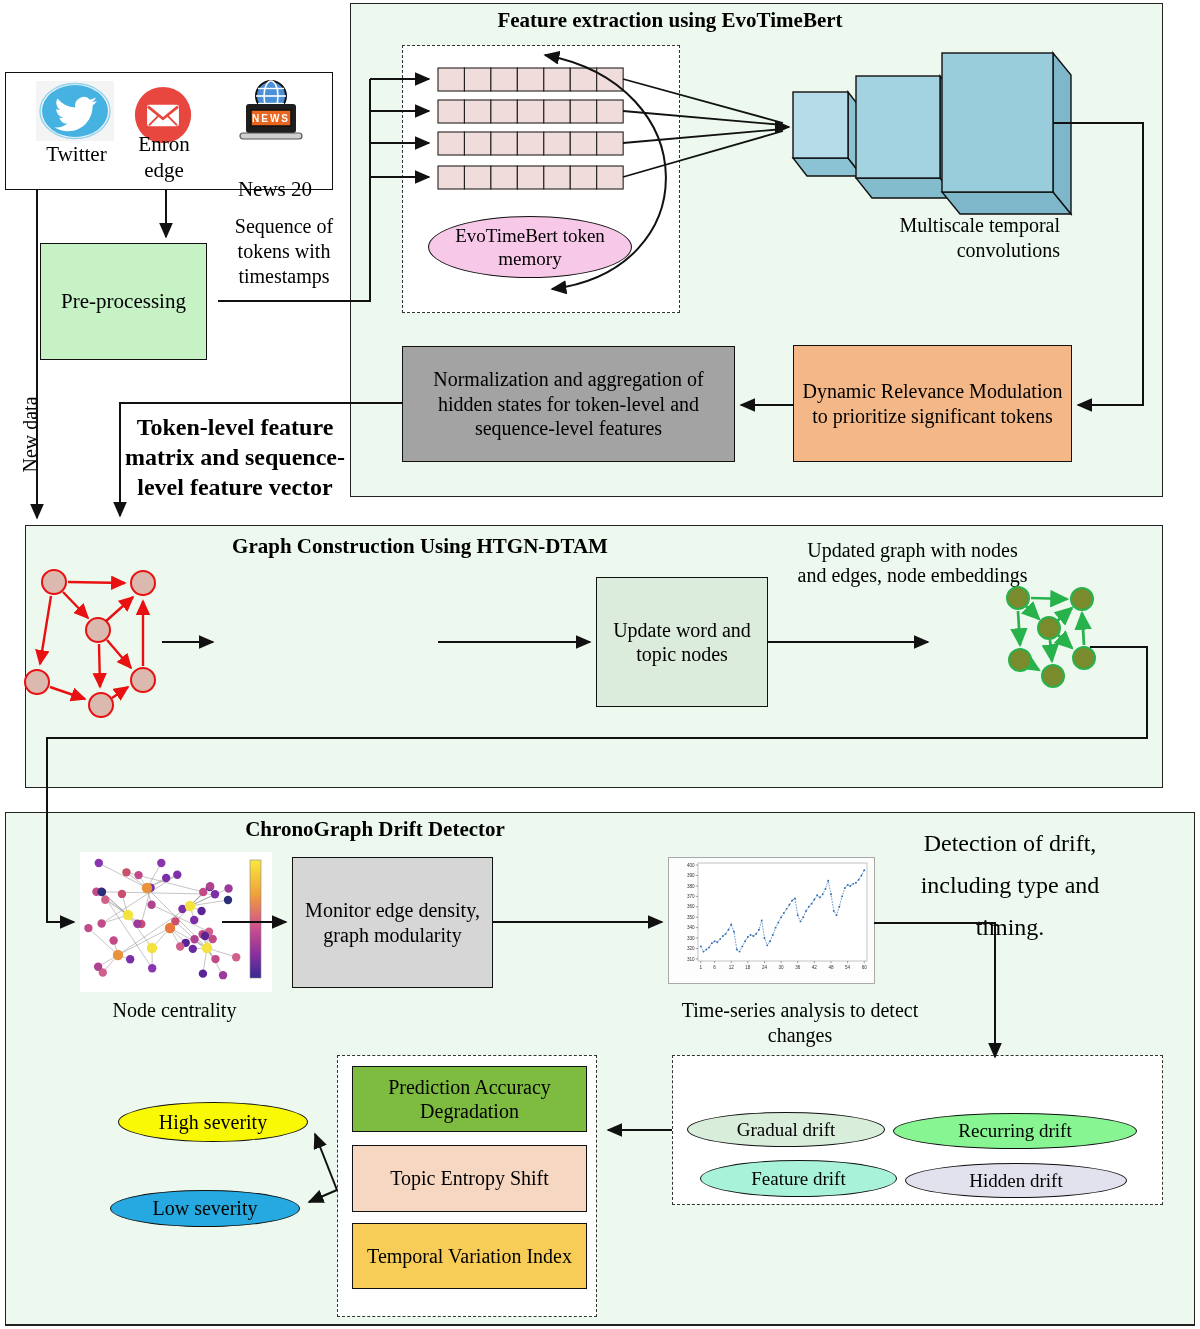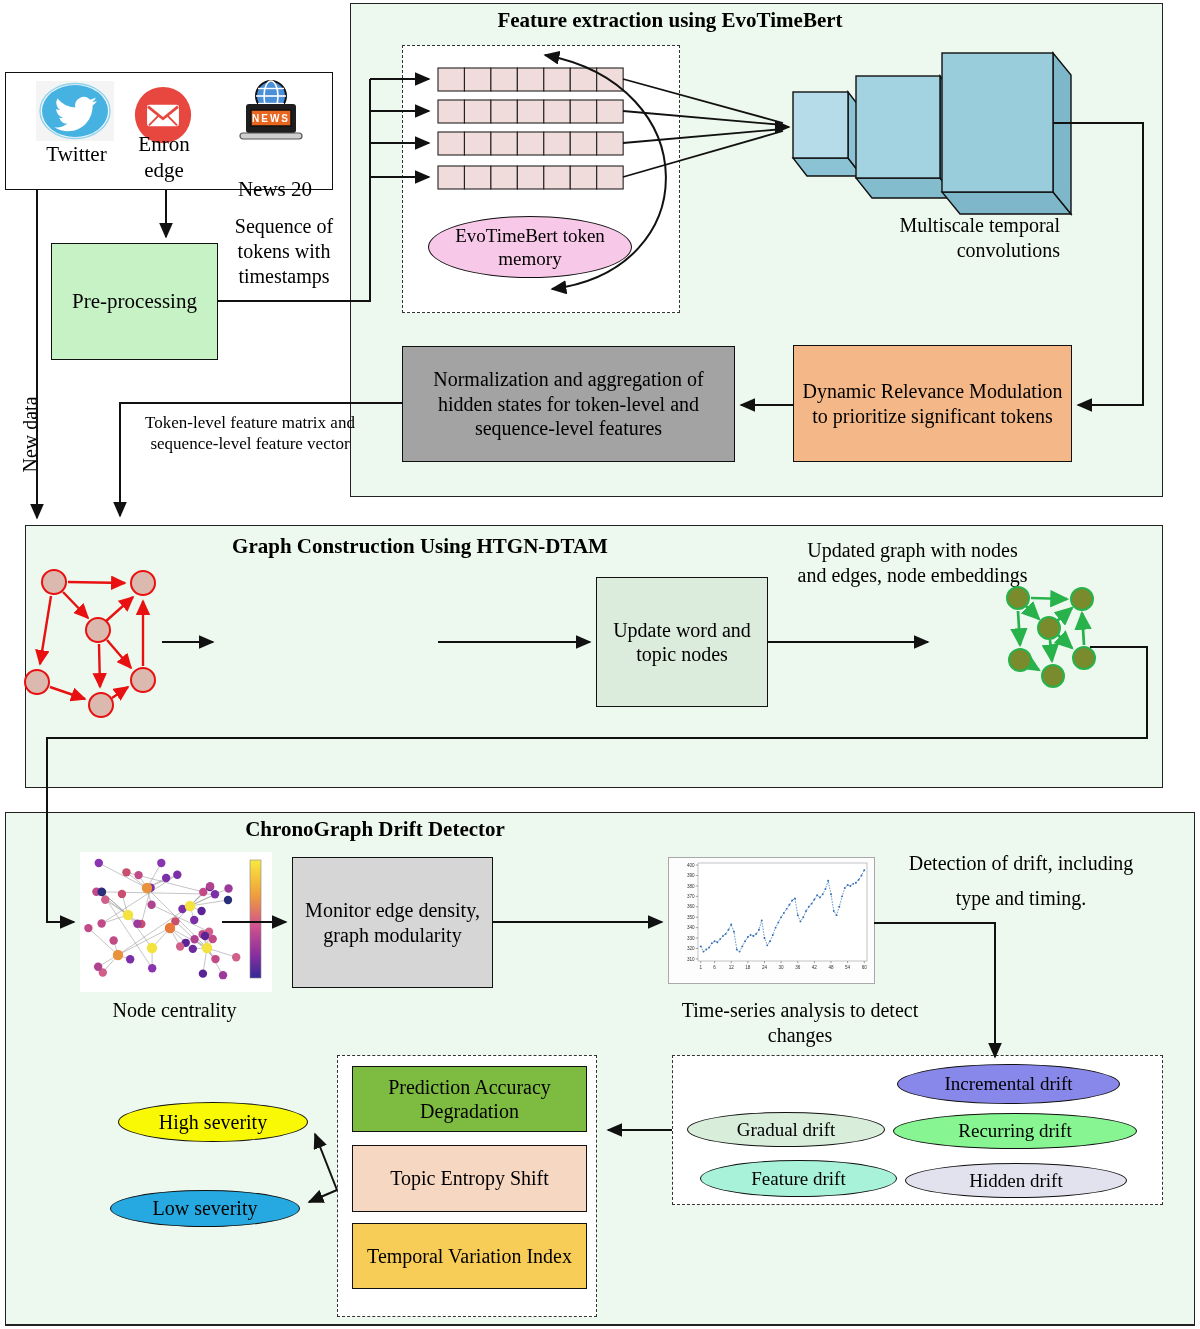--- a/index.html
+++ b/index.html
@@ -66,44 +66,43 @@
         <rect x="17" y="31" width="40" height="16" fill="#e8661f" stroke="#111" stroke-width="1.5"></rect>
         <text x="37" y="43" text-anchor="middle" font-size="10" font-weight="bold" font-family="Liberation Sans, sans-serif" fill="#fff" letter-spacing="2">NEWS</text>
         <rect x="6" y="54" width="62" height="6" rx="3" fill="#cfcfcf" stroke="#555" stroke-width="1.2"></rect>
       </svg>
     </span>
     <span class="lbl" style="left:18px;top:68px;width:105px;font-size:21px;">Twitter</span>
     <span class="lbl" style="left:117px;top:58px;width:82px;font-size:21px;">Enron edge</span>
     <span class="lbl" style="left:220px;top:70px;width:98px;font-size:21px;margin-top:33px;">News 20</span>
   </div>
 
-  <div class="box toplayer" style="left:51px;top:243px;width:167px;height:117px;background:#c6f2c6;font-size:21px;z-index:4;">Pre-processing</div>
+  <div class="box toplayer" style="left:40px;top:243px;width:167px;height:117px;background:#c6f2c6;font-size:21px;z-index:4;">Pre-processing</div>
 
   <div class="lbl toplayer" style="left:220px;top:214px;width:128px;font-size:20px;z-index:4;">Sequence of tokens with timestamps</div>
   <div class="lbl toplayer vert" style="left:-30px;top:422px;width:120px;font-size:20px;z-index:4;">New data</div>
-  <div class="lbl toplayer" style="left:139px;top:412px;width:222px;font-size:17px;z-index:4;">Token-level feature matrix and sequence-level feature vector</div>
+  <div class="lbl toplayer" style="left:124px;top:412px;width:222px;font-size:24px;z-index:4;font-weight:bold;">Token-level feature matrix and sequence-level feature vector</div>
 
   <div class="dashed midlayer" style="left:402px;top:45px;width:278px;height:268px;z-index:3;"></div>
   <div class="box ell toplayer" style="left:428px;top:216px;width:204px;height:62px;background:#f8c8e8;z-index:4;border-width:1.6px;">EvoTimeBert token memory</div>
 
   <div class="lbl toplayer" style="left:820px;top:213px;width:240px;z-index:4;font-size:20px;text-align:right;">Multiscale temporal convolutions</div>
 
   <div class="box toplayer" style="left:402px;top:346px;width:333px;height:116px;background:#a3a3a3;font-size:20px;z-index:4;">Normalization and aggregation of  hidden states for token-level and sequence-level features</div>
   <div class="box toplayer" style="left:793px;top:345px;width:279px;height:117px;background:#f4b787;font-size:20px;z-index:4;">Dynamic Relevance Modulation  to prioritize significant tokens</div>
 
   <div class="box toplayer" style="left:596px;top:577px;width:172px;height:130px;background:#dcecdc;font-size:20px;z-index:4;">Update word and topic nodes</div>
   <div class="lbl toplayer" style="left:795px;top:538px;width:235px;z-index:4;font-size:20px;">Updated graph with nodes and edges, node embeddings</div>
 
   <div class="lbl toplayer" style="left:97px;top:998px;width:155px;z-index:4;font-size:20px;">Node centrality</div>
   <div class="box toplayer" style="left:292px;top:857px;width:201px;height:131px;background:#d6d6d6;font-size:20px;z-index:4;">Monitor edge density, graph modularity</div>
-  <div class="lbl toplayer" style="left:890px;top:846px;width:240px;z-index:4;font-size:20px;line-height:1.75;margin-left:11px;">Detection of drift, including type and timing.</div>
+  <div class="lbl toplayer" style="left:890px;top:822px;width:240px;z-index:4;font-size:24px;line-height:1.75;">Detection of drift, including type and timing.</div>
   <div class="lbl toplayer" style="left:660px;top:998px;width:280px;z-index:4;font-size:20px;">Time-series analysis to detect changes</div>
 
   <div class="dashed midlayer" style="left:672px;top:1055px;width:491px;height:150px;z-index:3;"></div>
-  <div class="box ell toplayer" style="left:897px;top:1064px;width:223px;height:40px;background:#8888ea;z-index:4;border-width:1.5px;">Incremental drift</div>
   <div class="box ell toplayer" style="left:687px;top:1112px;width:198px;height:35px;background:#d8edda;z-index:4;border-width:1.5px;">Gradual drift</div>
   <div class="box ell toplayer" style="left:893px;top:1113px;width:244px;height:36px;background:#88f593;z-index:4;border-width:1.5px;">Recurring drift</div>
   <div class="box ell toplayer" style="left:700px;top:1160px;width:197px;height:37px;background:#a9f2da;z-index:4;border-width:1.5px;">Feature drift</div>
   <div class="box ell toplayer" style="left:905px;top:1163px;width:222px;height:35px;background:#e2e2ee;z-index:4;border-width:1.5px;">Hidden drift</div>
 
   <div class="dashed midlayer" style="left:337px;top:1055px;width:260px;height:262px;z-index:3;"></div>
   <div class="box toplayer" style="left:352px;top:1066px;width:235px;height:66px;background:#7ebc41;font-size:20px;z-index:4;">Prediction Accuracy Degradation</div>
   <div class="box toplayer" style="left:352px;top:1145px;width:235px;height:67px;background:#f6d7c2;font-size:20px;z-index:4;">Topic Entropy Shift</div>
   <div class="box toplayer" style="left:352px;top:1223px;width:235px;height:66px;background:#f8cd57;font-size:20px;z-index:4;">Temporal Variation Index</div>
 

